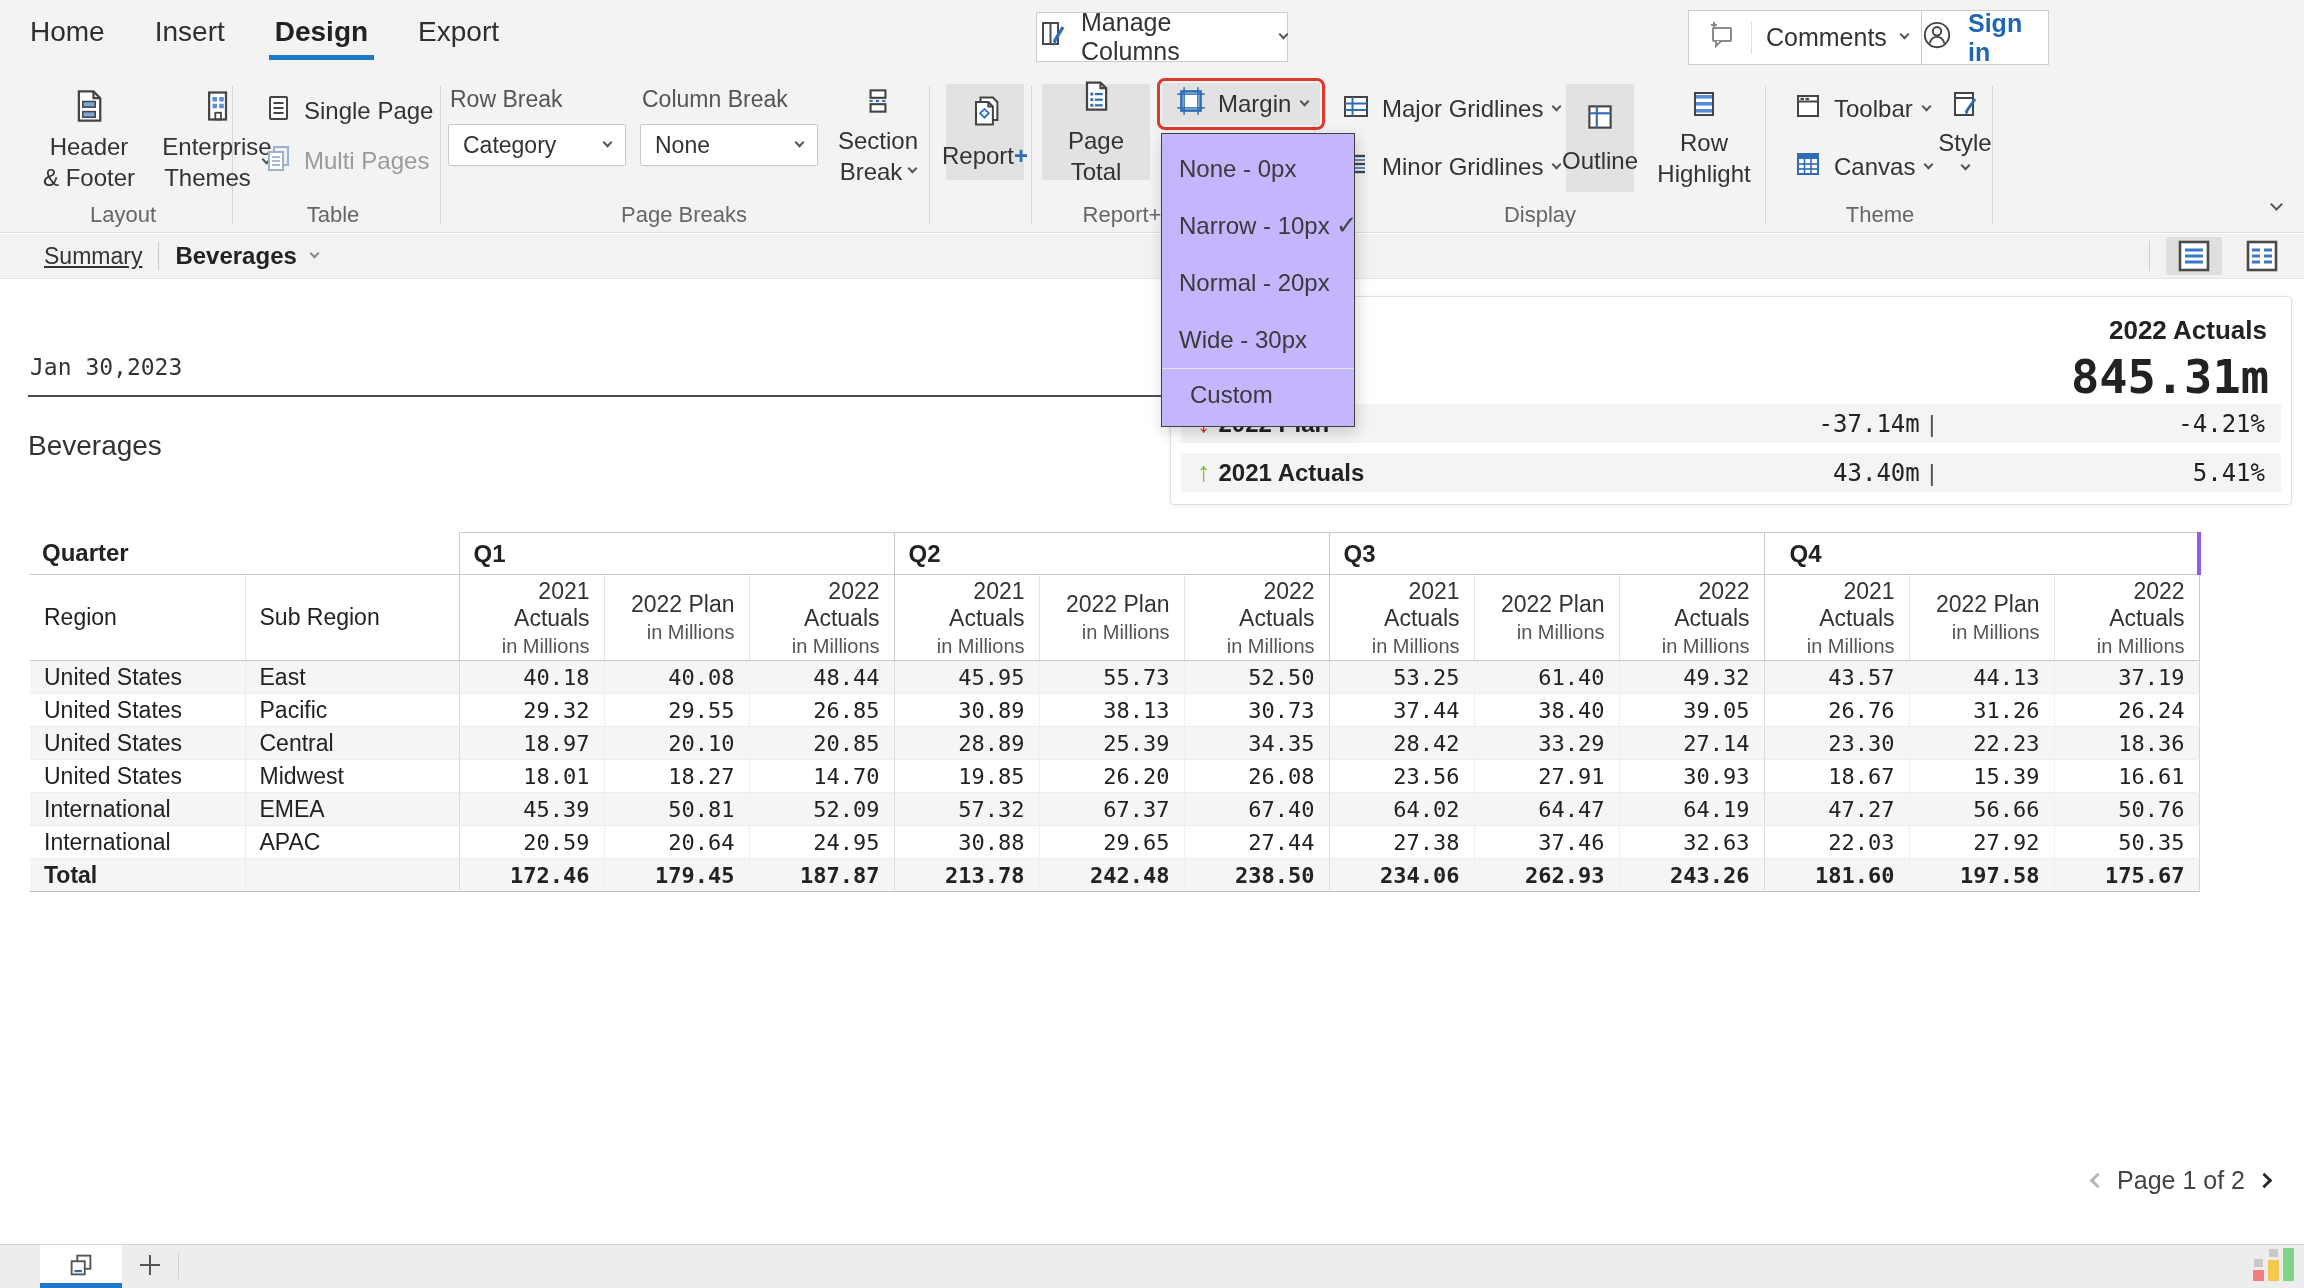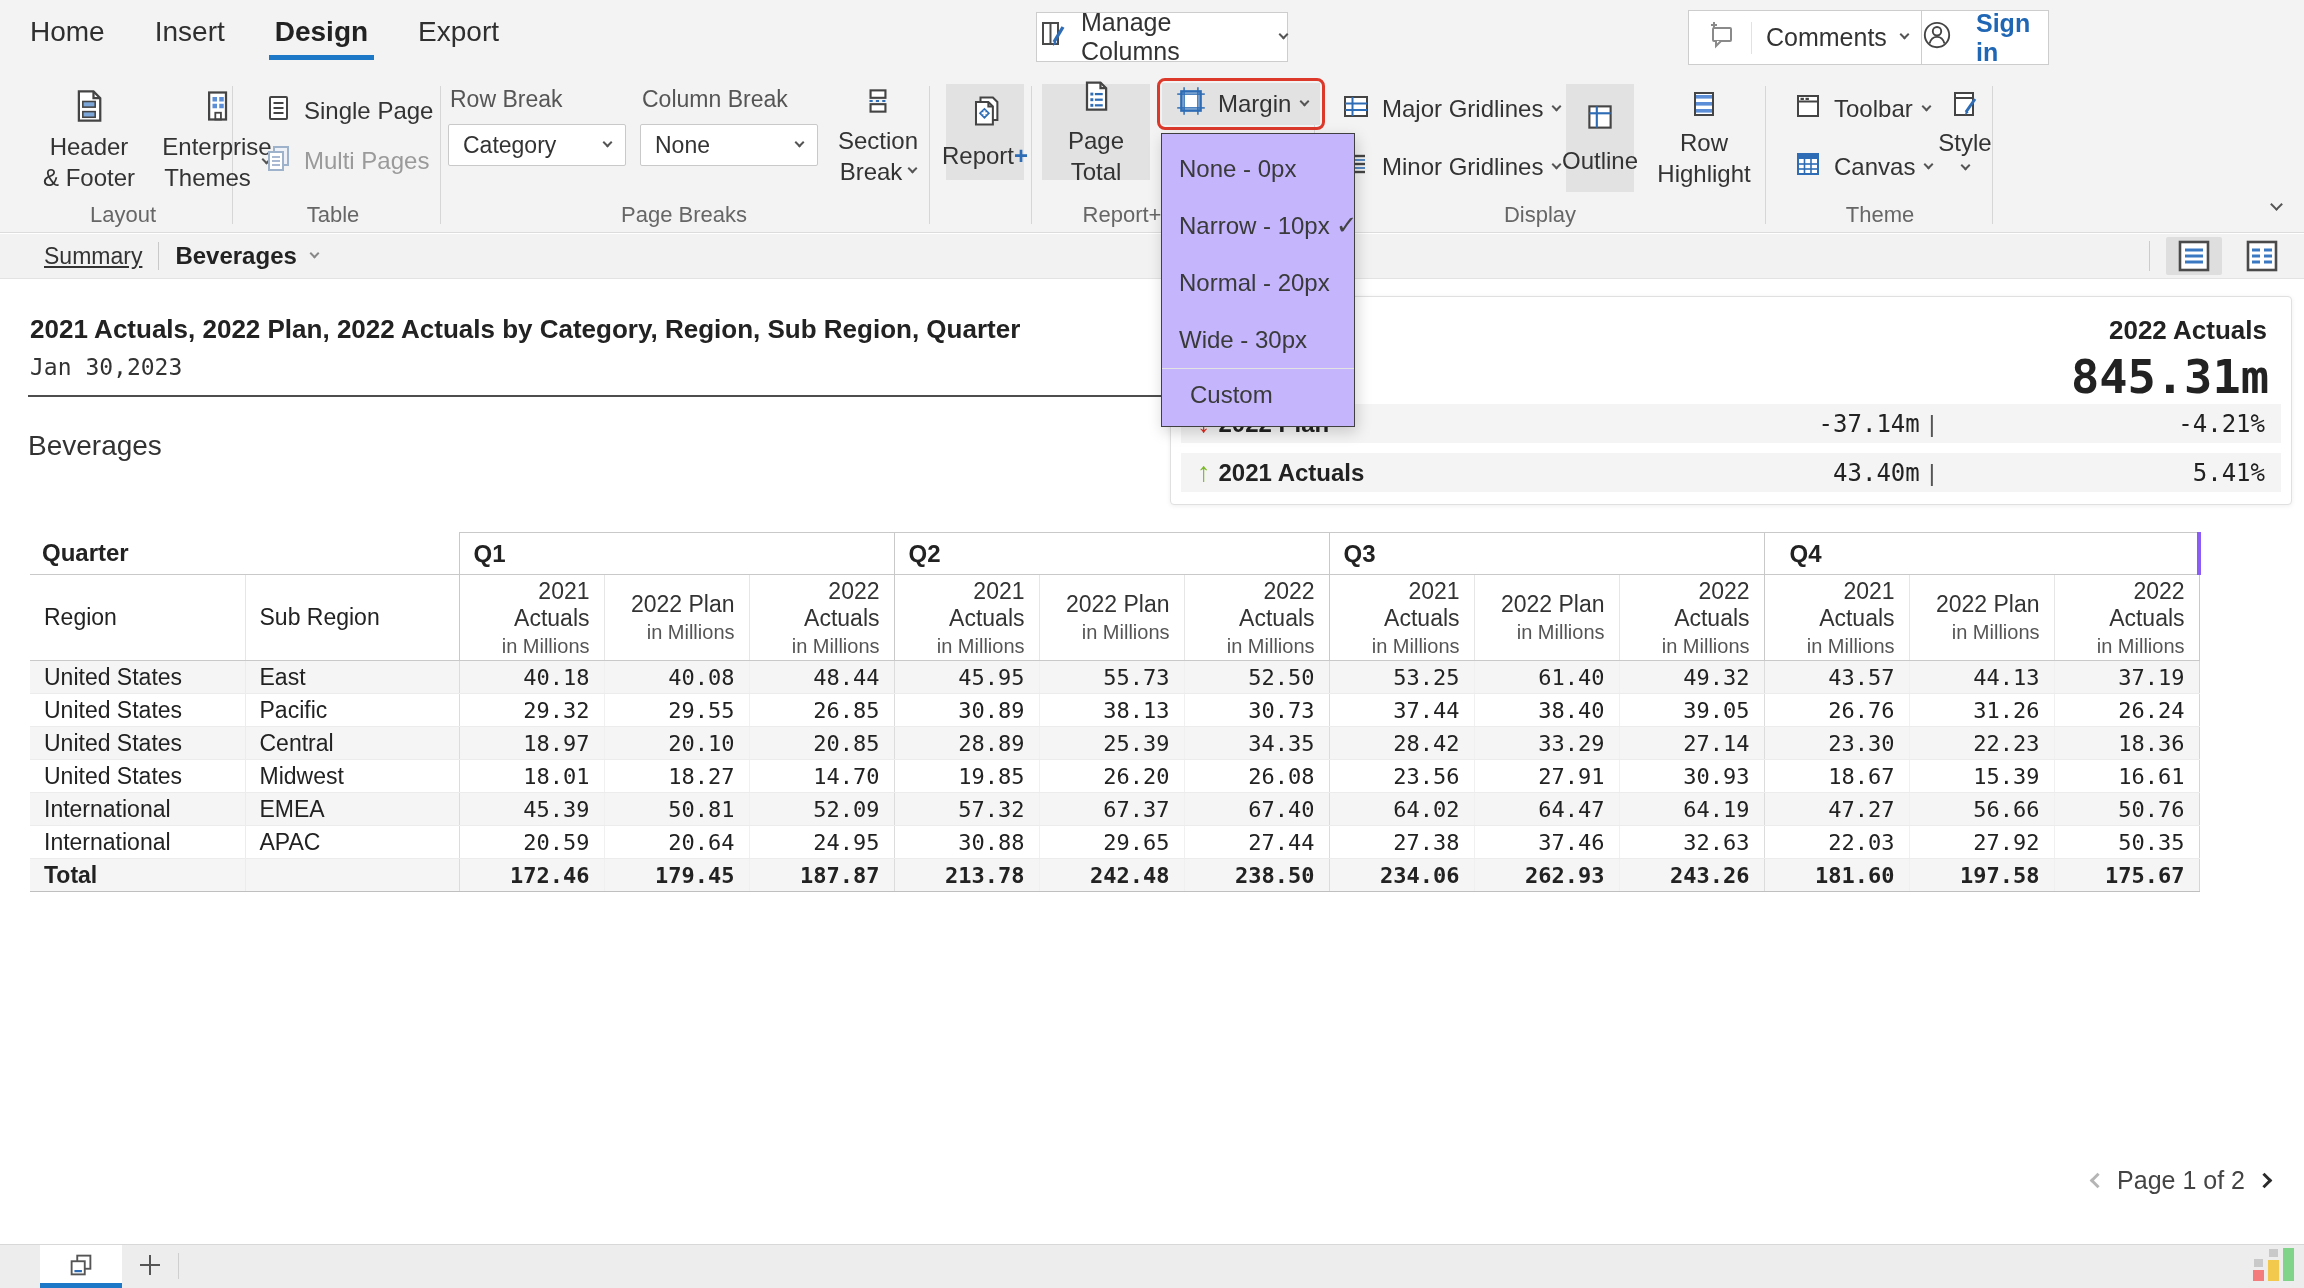--- a/index.html
+++ b/index.html
@@ -9,21 +9,21 @@
   
   .ribbon{position:absolute;top:0;left:0;width:2304px;height:233px;background:#f3f3f3;border-bottom:1px solid #dcdcdc;}
   .tabs{position:absolute;top:16px;left:30px;display:flex;gap:50px;font-size:28px;color:#2f2f2f;}
   .tab{position:relative;padding-bottom:10px;cursor:default;}
   .tab.active{font-weight:700;color:#222;}
   .tab.active:after{content:'';position:absolute;left:-6px;right:-6px;bottom:-2px;height:5px;background:#1e78c8;}
   .top-btn{position:absolute;background:#fff;border:1px solid #cdcdcd;display:flex;align-items:center;font-size:25px;color:#333;}
   .manage-btn{left:1036px;top:12px;width:252px;height:50px;justify-content:center;gap:12px;}
   .comments-btn{left:1688px;top:10px;height:55px;padding:0 16px;gap:14px;}
   .comments-div{width:1px;height:32px;background:#e2e2e2;}
-  .signin-btn{left:1921px;top:10px;width:128px;height:55px;justify-content:center;gap:24px;color:#1f66b5;font-weight:700;}
+  .signin-btn{left:1921px;top:10px;width:128px;height:55px;justify-content:center;gap:16px;color:#1f66b5;font-weight:700;}
 
   .grouplbl{position:absolute;top:202px;font-size:22px;color:#666;transform:translateX(-50%);white-space:nowrap;}
   .rsep{position:absolute;top:86px;height:138px;width:1px;background:#d6d6d6;}
 
   .vbtn{position:absolute;display:flex;flex-direction:column;align-items:center;text-align:center;font-size:24px;color:#333;line-height:31px;}
   .hbtn{position:absolute;display:flex;align-items:center;gap:10px;font-size:24px;color:#333;white-space:nowrap;}
   .gray-bg{background:#e2e2e2;}
   .disabled{color:#9a9a9a;}
   .plus-blue{color:#2e6cb5;font-weight:700;}
 
@@ -430,21 +430,20 @@
           <line x1="8" y1="18" x2="16" y2="18" stroke="#3a78c2" stroke-width="3"></line>
           <line x1="20" y1="18" x2="28" y2="18" stroke="#3a78c2" stroke-width="3"></line>
           <line x1="8" y1="24" x2="16" y2="24" stroke="#3a78c2" stroke-width="3"></line>
           <line x1="20" y1="24" x2="28" y2="24" stroke="#3a78c2" stroke-width="3"></line>
         </svg>
     </span>
   </div>
 </div>
 
 <div class="content">
-  <div class="rpt-title">2021 Actuals, 2022 Plan, 2022 Actuals by Category, Region, Sub Region, Quarter</div>
   <div class="rpt-date">Jan 30,2023</div>
   <div class="rpt-hr"></div>
   <div class="rpt-section">Beverages</div>
 
   <div class="kpi">
     <div class="kpi-label">2022 Actuals</div>
     <div class="kpi-value">845.31m</div>
     <div class="kpi-rows" id="kpi-rows">
         <div class="kpi-row">
           <span class="kpi-arrow down">↓</span>

